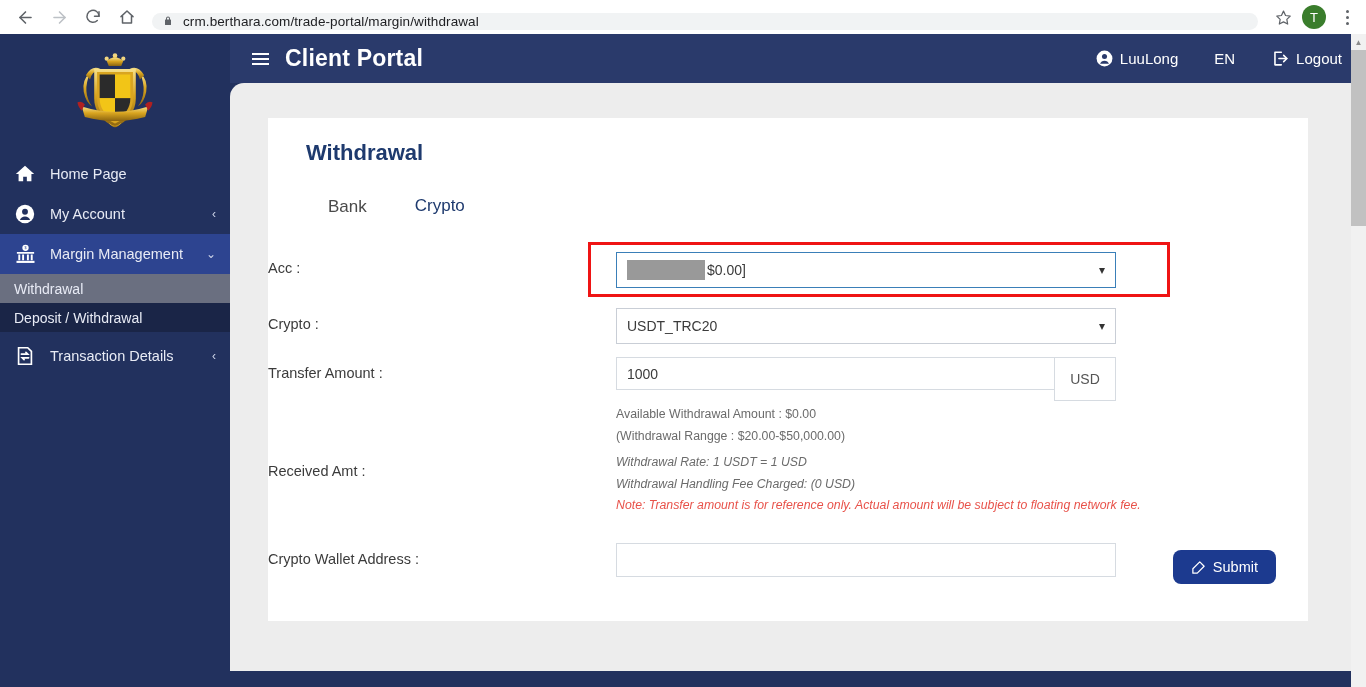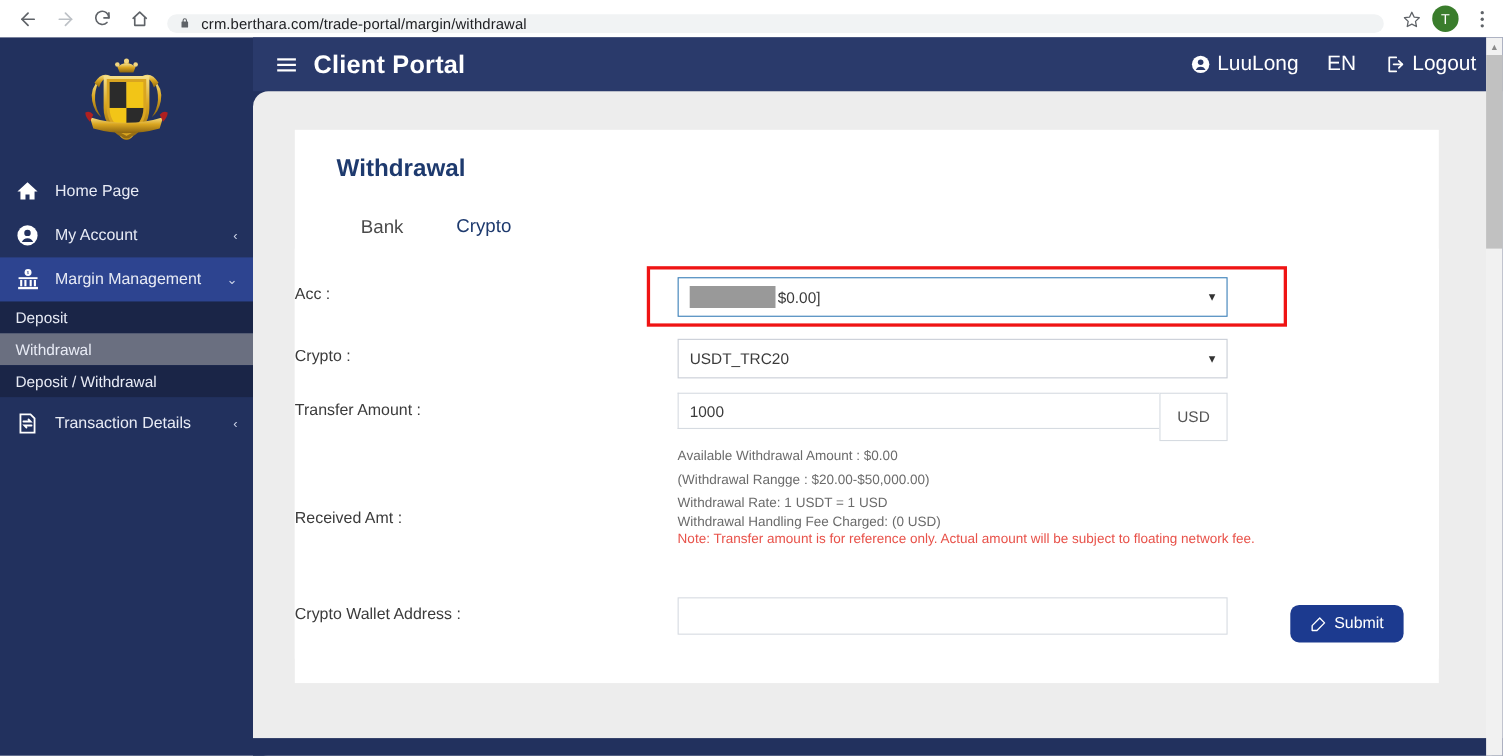--- a/index.html
+++ b/index.html
@@ -130,22 +130,22 @@
     display: flex; flex-direction: column; gap: 3px;
     cursor: pointer;
   }
   .burger i { display: block; width: 17px; height: 2px; background: #ffffff; }
   .portal-title {
     color: #ffffff; font-size: 23px; font-weight: bold;
     letter-spacing: 0.2px;
   }
   .top-right {
     margin-left: auto; margin-right: 24px;
-    display: flex; align-items: center; gap: 26px;
-    color: #ffffff; font-size: 19px;
+    display: flex; align-items: center; gap: 36px;
+    color: #ffffff; font-size: 15px;
   }
   .top-right .cell { display: flex; align-items: center; gap: 6px; }
 
   .page-area {
     position: absolute; top: 49px; left: 0;
     width: 1126px; height: 604px;
     background: #ededed;
     border-top-left-radius: 14px;
     border-bottom-left-radius: 14px;
     overflow: hidden;
@@ -232,21 +232,21 @@
   }
   .hint {
     font-size: 12.3px; color: #6b6b6b;
     line-height: 1.22;
     margin-top: 6px;
   }
   .received {
     font-size: 25px; color: #333333;
     letter-spacing: -0.2px;
   }
-  .fine { font-size: 12.3px; color: #6b6b6b; line-height: 1.35; margin-top: 0; }
+  .fine { font-size: 12.3px; color: #6b6b6b; line-height: 1.35; margin-top: 5px; font-style: italic; }
   .fine.note { color: #e8524a; }
 
   .wallet-input {
     width: 500px; height: 34px;
     border: 1px solid #d6dbe1;
     background: #ffffff;
   }
 
   .submit-btn {
     position: absolute;
@@ -402,23 +402,20 @@
             <rect x="8.5" y="12" width="2" height="6"></rect>
           <rect x="13.5" y="12" width="2" height="6"></rect>
             <rect x="17.5" y="12" width="2" height="6"></rect>
           <rect x="2.6" y="18.6" width="18.8" height="2.2"></rect>
         </svg>
       </span>
       <span>Margin Management</span>
       <span class="chev">⌄</span>
     </div>
 
-    <div class="sub-item">
-      <span>Deposit</span>
-    </div>
     <div class="sub-item selected">
       <span>Withdrawal</span>
     </div>
     <div class="sub-item">
       <span>Deposit / Withdrawal</span>
     </div>
 
     <div class="side-item" style="margin-top:4px">
       <span class="ico">
         <svg width="22" height="22" viewBox="0 0 24 24" fill="none" stroke="#ffffff" stroke-width="1.8">

